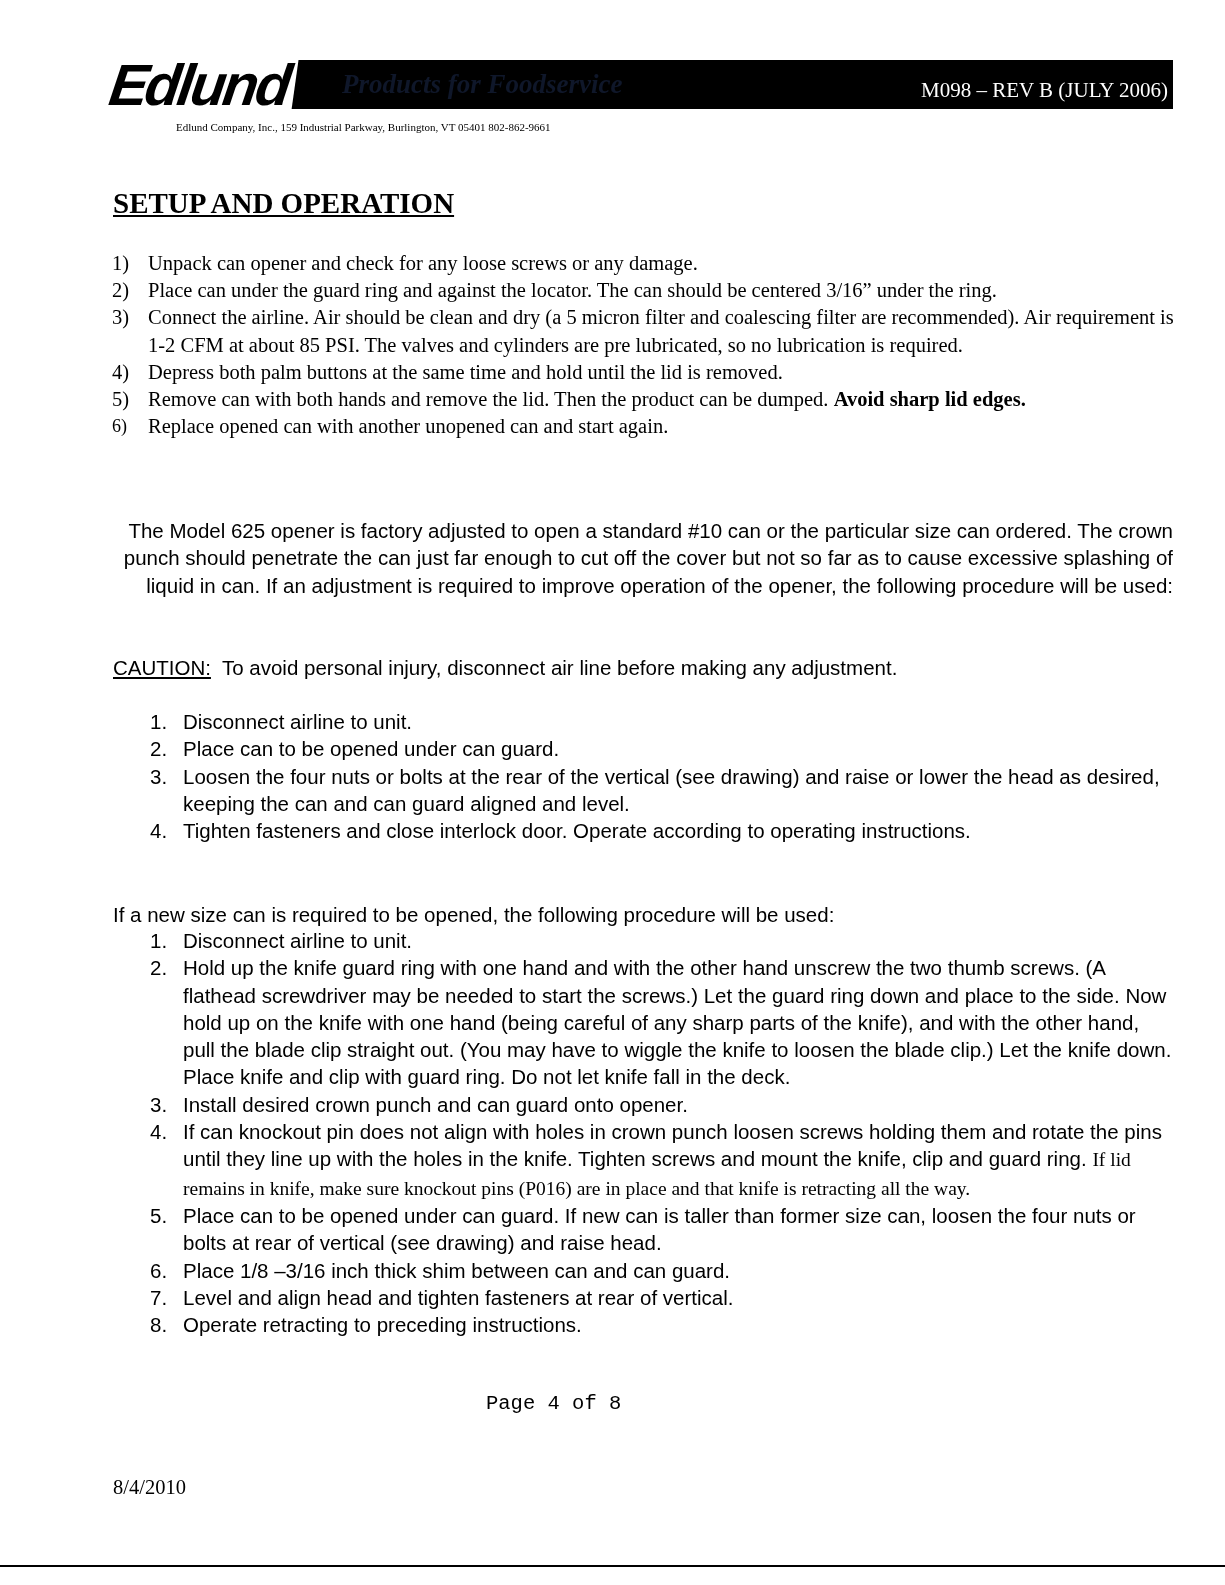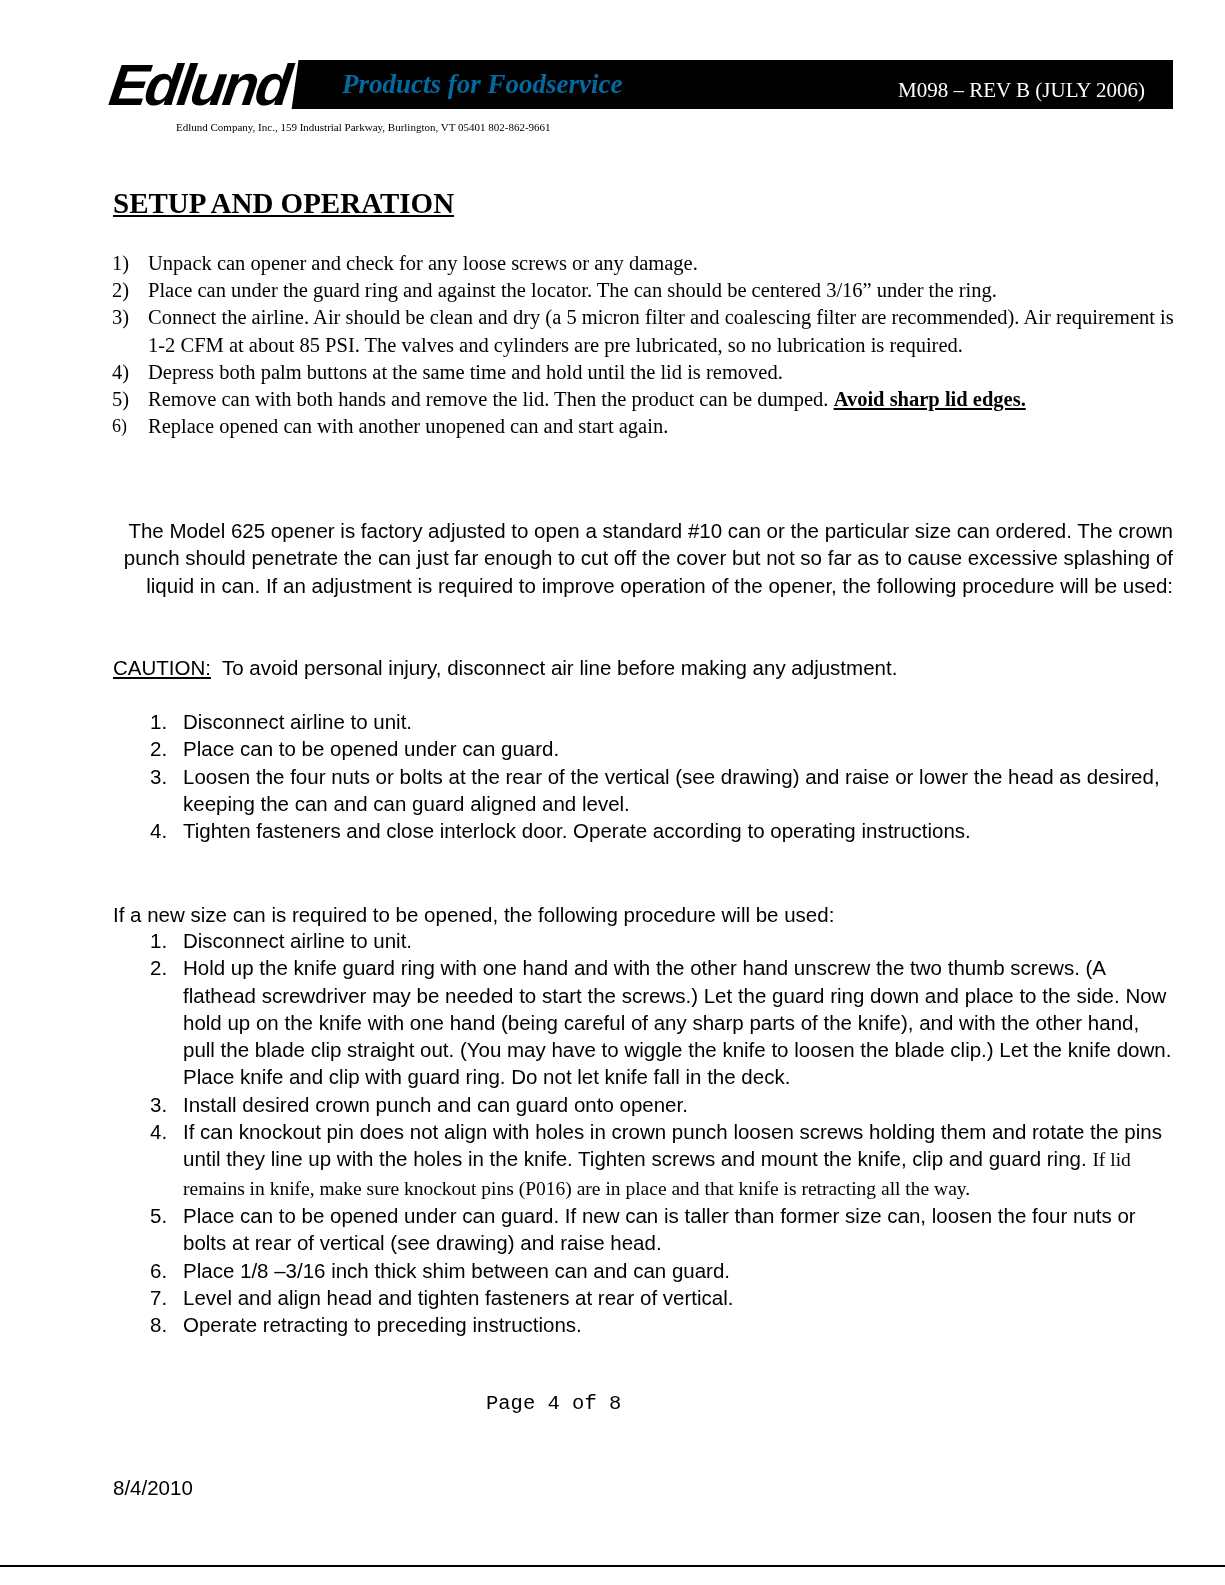--- a/index.html
+++ b/index.html
@@ -1,37 +1,37 @@
 <!DOCTYPE html>
 <html><head>
 <meta charset="utf-8">
 <style>
   html, body { margin: 0; padding: 0; background: #ffffff; }
   body { width: 1225px; height: 1585px; position: relative; overflow: hidden; color: #000; }
   .header-bar { position: absolute; left: 212px; top: 60px; width: 961px; height: 49px; background: #000; }
   .logo { position: absolute; left: 110px; top: 56px; font-family: "Liberation Sans", sans-serif; font-weight: bold; font-style: italic; font-size: 58px; letter-spacing: -3px; line-height: 58px; color: #000; background: #fff; padding-right: 6px; transform: skewX(-8deg); }
-  .tagline { position: absolute; left: 342px; top: 66px; font-family: "Liberation Serif", serif; font-weight: bold; font-style: italic; font-size: 27px; color: #0369a1; line-height: 36px; }
-  .docnum { position: absolute; right: 80px; top: 75px; font-family: "Liberation Serif", serif; font-size: 21px; color: #fff; line-height: 30px; }
+  .tagline { position: absolute; left: 342px; top: 66px; font-family: "Liberation Serif", serif; font-weight: bold; font-style: italic; font-size: 27px; color: #0f172a; line-height: 36px; }
+  .docnum { position: absolute; right: 57px; top: 75px; font-family: "Liberation Serif", serif; font-size: 21px; color: #fff; line-height: 30px; }
   .address { position: absolute; left: 176px; top: 119px; font-family: "Liberation Serif", serif; font-size: 11px; line-height: 16px; }
   .title { position: absolute; left: 113px; top: 185px; font-family: "Liberation Serif", serif; font-weight: bold; font-size: 29px; text-decoration: underline; line-height: 36px; }
   .setup-list { position: absolute; left: 112px; top: 250px; width: 1070px; font-family: "Liberation Serif", serif; font-size: 20.5px; line-height: 27.2px; margin: 0; padding: 0; list-style: none; }
   .setup-list li { display: flex; }
   .setup-list .num { width: 36px; flex: 0 0 36px; }
   .setup-list .num.small { font-size: 18px; }
-  .warn { font-weight: bold; text-decoration: underline; }
+  .warn { font-weight: bold; }
   .sans { font-family: "Liberation Sans", sans-serif; font-size: 20.5px; line-height: 27.3px; }
   .para { position: absolute; left: 113px; width: 1060px; margin: 0; }
   .steps { position: absolute; left: 113px; width: 1060px; margin: 0; padding: 0; list-style: none; }
   .steps li { display: flex; }
   .steps .num { width: 70px; flex: 0 0 70px; text-align: right; padding-right: 0px; box-sizing: border-box; }
   .steps .num span { display: inline-block; width: 33px; text-align: left; }
   .steps .txt { flex: 1; }
   .serif-inline { font-family: "Liberation Serif", serif; font-size: 19.5px; }
   .u { text-decoration: underline; text-align: right; }
-  .footer-date { position: absolute; left: 113px; top: 1476px; font-family: Liberation Sans, sans-serif; font-size: 20.5px; }
+  .footer-date { position: absolute; left: 113px; top: 1476px; font-family: Liberation Serif, serif; font-size: 20.5px; }
   .footer-page { position: absolute; left: 486px; top: 1392px; font-family: Liberation Mono, monospace; font-size: 20.5px; }
   .bottom-rule { position: absolute; left: 0; top: 1565px; width: 1225px; height: 2px; background: #000; }
 </style>
 </head>
 <body>
 
 <div class="header-bar"></div>
 <div class="logo">Edlund</div>
 <div class="tagline">Products for Foodservice</div>
 <div class="docnum">M098 – REV B (JULY 2006)</div>

